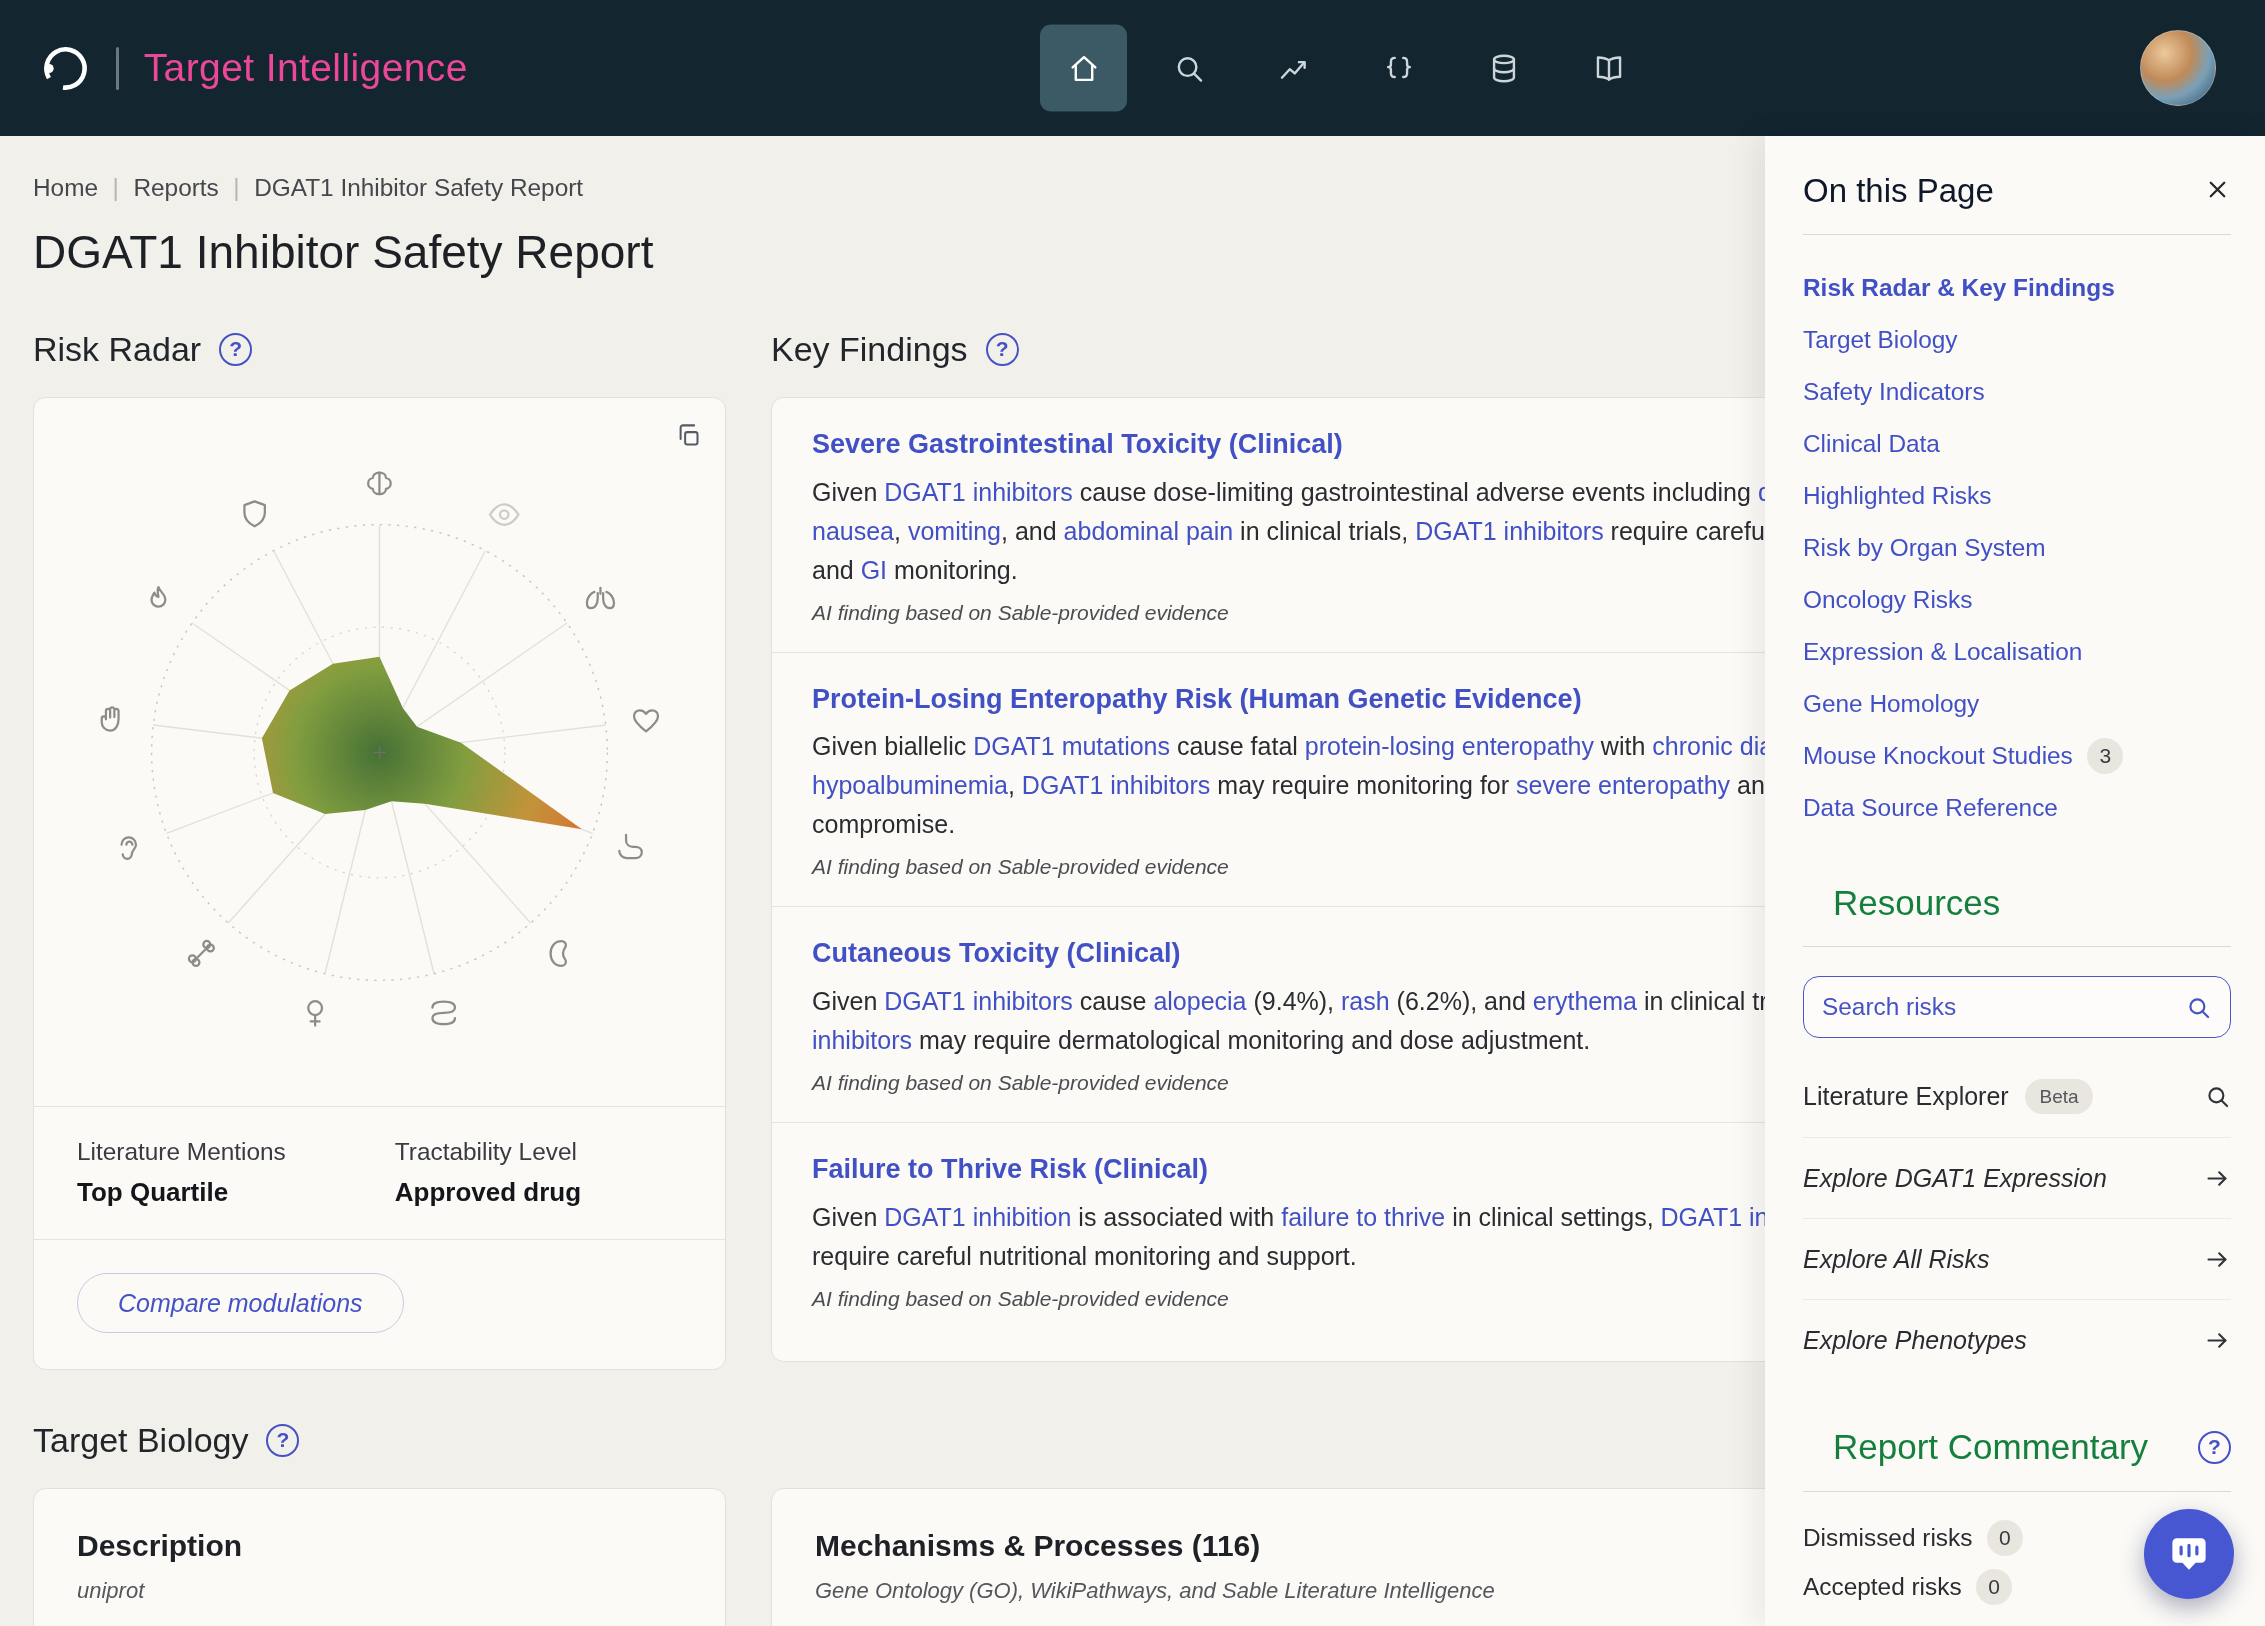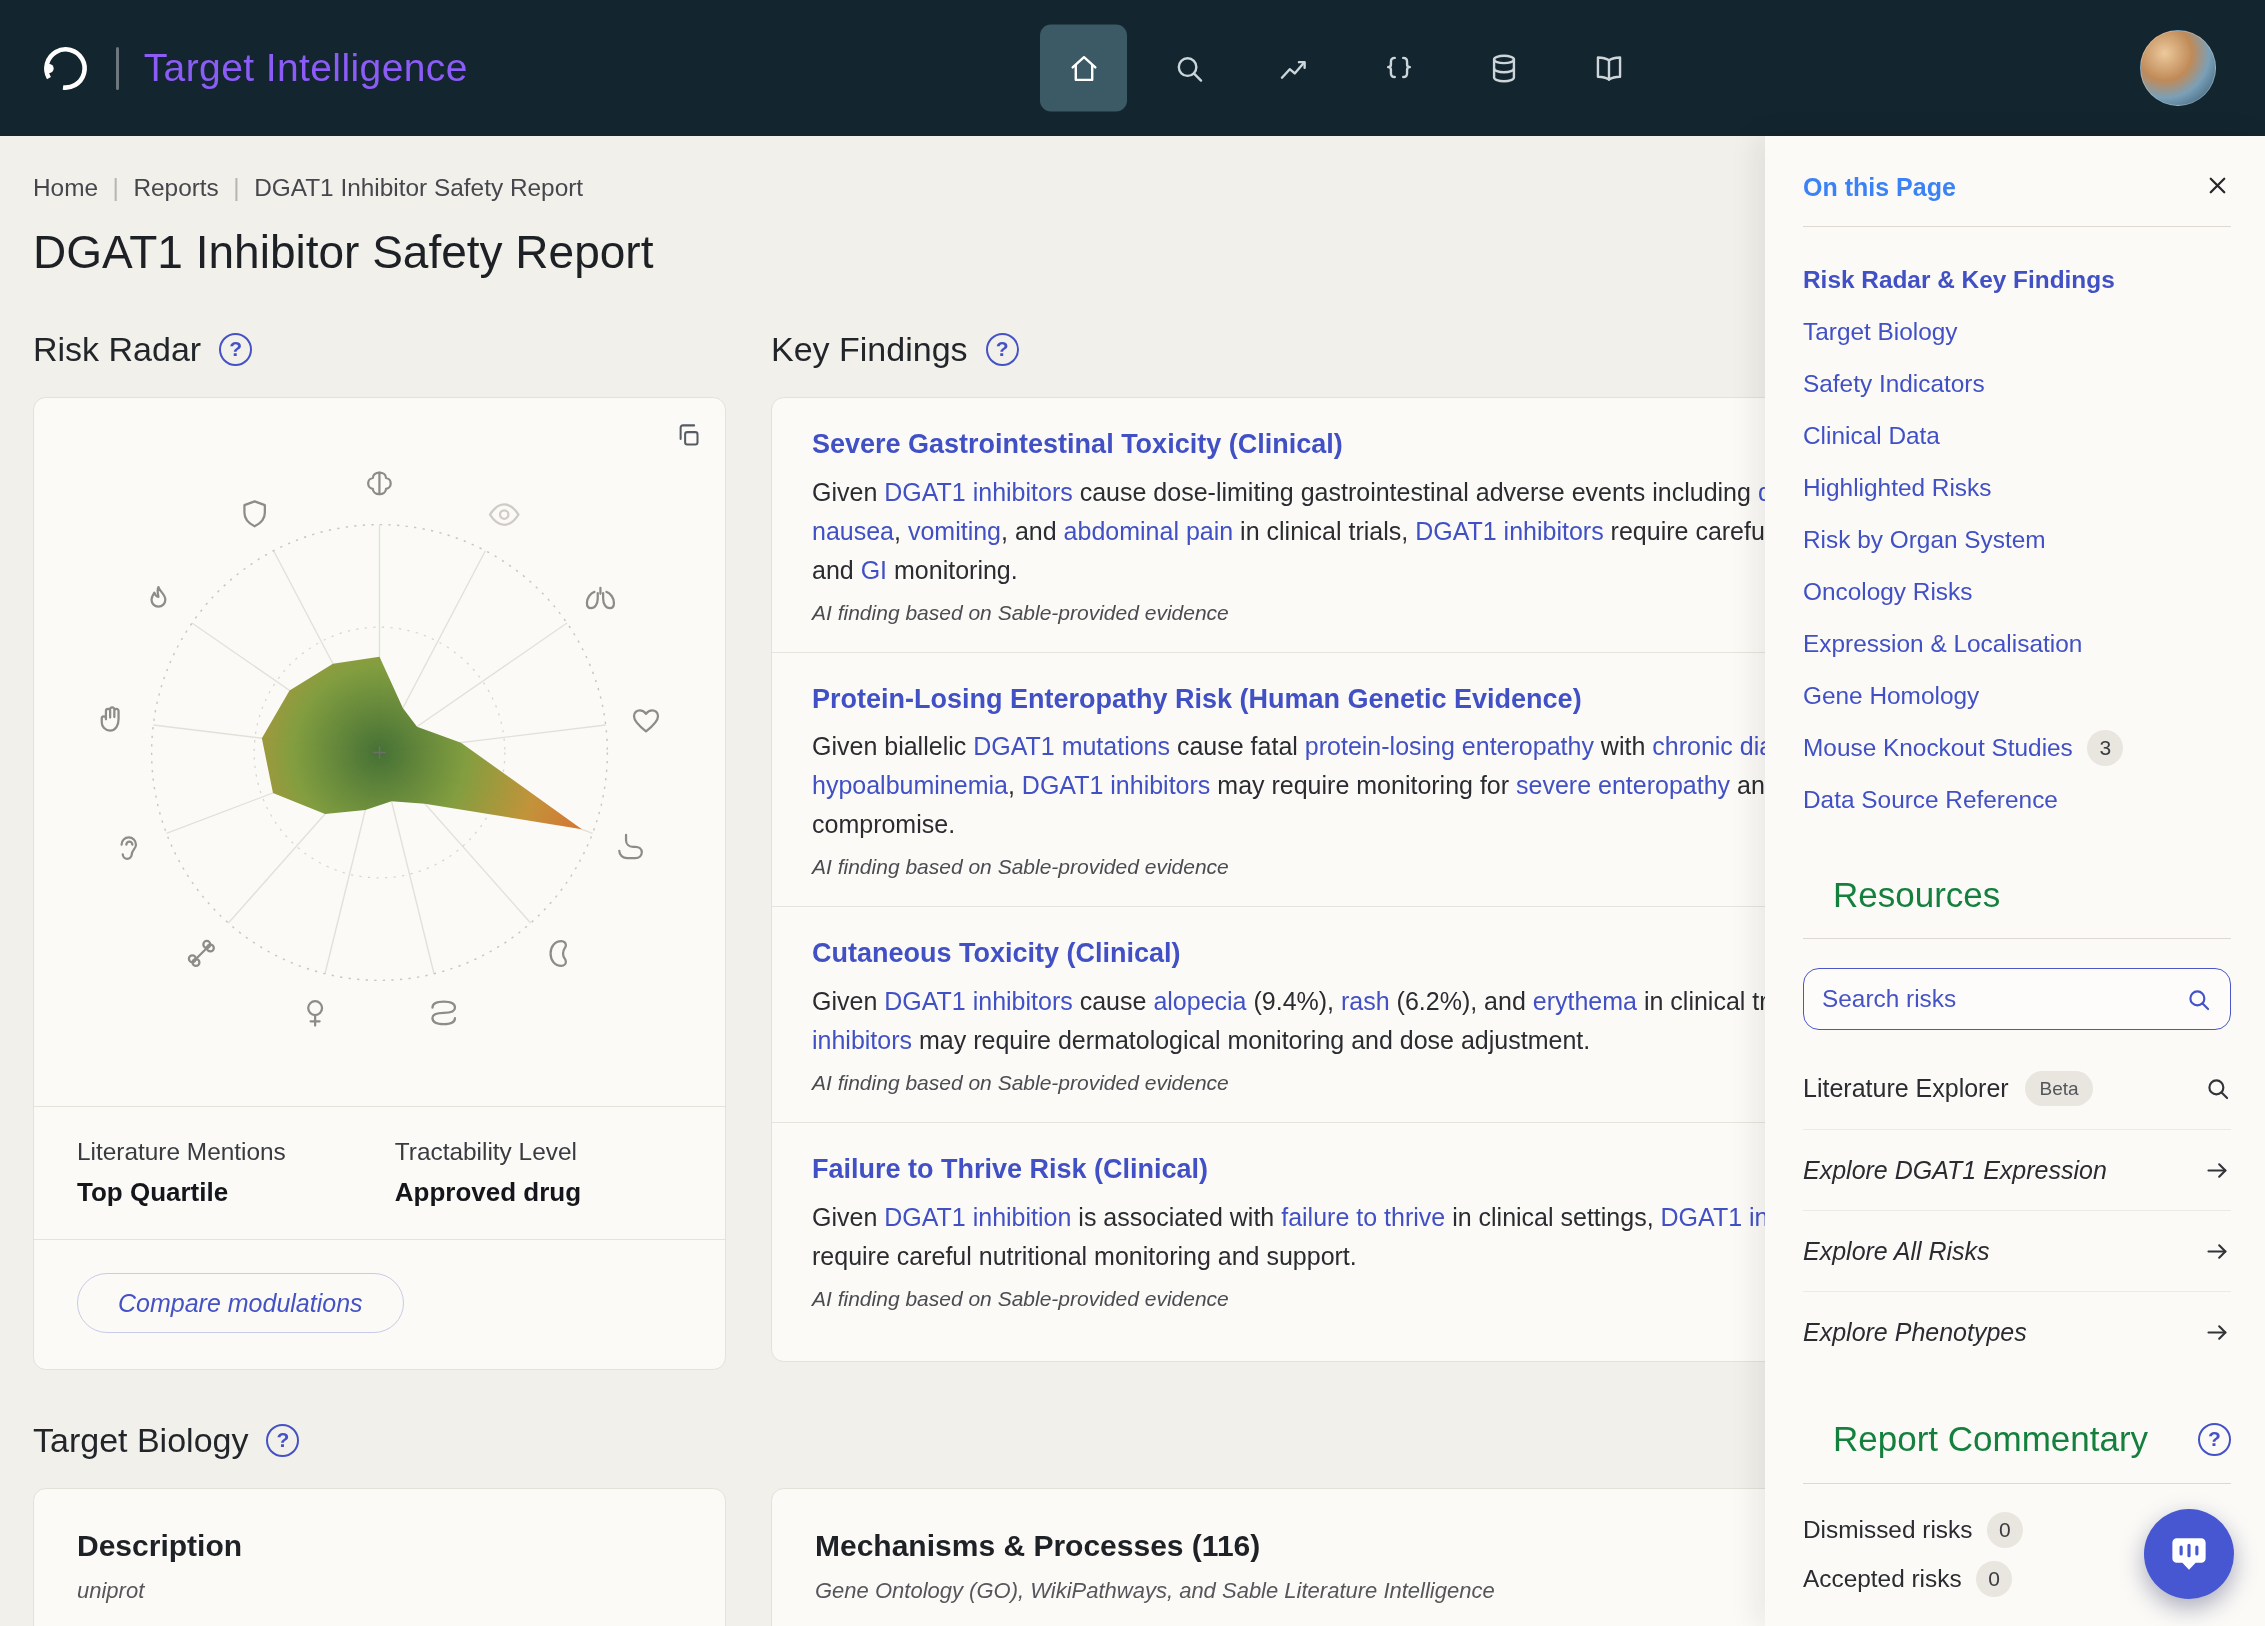--- a/index.html
+++ b/index.html
@@ -5,21 +5,21 @@
   * { box-sizing: border-box; margin: 0; padding: 0; }
   html,body { width:2265px; height:1626px; overflow:hidden; }
   body {
     font-family:"Liberation Sans", sans-serif;
     background:#f2f0eb; color:#2b2c31; position:relative;
   }
   
   .navbar{ height:136px; background:#13252f; display:flex; align-items:center; padding:0 40px; position:relative; }
   .brand{ display:flex; align-items:center; }
   .brand-divider{ width:2.7px; height:43px; background:rgba(255,255,255,.38); margin:0 25px; border-radius:1.8px;}
-  .brand-name{ color:#8b5cf6; font-size:39px; font-weight:500; letter-spacing:0.4px; }
+  .brand-name{ color:#ec4899; font-size:39px; font-weight:500; letter-spacing:0.4px; }
   .nav-icons{ position:absolute; left:1040px; top:50%; transform:translateY(-50%); display:flex; gap:18px; }
   .nav-icon-btn{ width:87px; height:87px; border-radius:11px; display:flex; align-items:center; justify-content:center; color:#ccd6da; cursor:pointer;}
   .nav-icon-btn.active{ background:#3c5a65; color:#ffffff; }
   .avatar{ position:absolute; right:49px; top:50%; transform:translateY(-50%); width:76px; height:76px; border-radius:50%;
     background:radial-gradient(circle at 32% 30%, #ecc99c 0%, #c08a58 38%, #7aa0b8 62%, #274a62 100%); border:1.8px solid rgba(255,255,255,.25);}
   
   .content{ padding-left:33px; }
   .breadcrumb{ display:flex; gap:14.5px; margin-top:36px; font-size:24.4px; line-height:31px; color:#46474d; }
   .bc-sep{ color:#b9b6b0; }
   .bc-item{ cursor:pointer; }
@@ -53,21 +53,21 @@
   .bio-cards{ display:flex; gap:45px; margin-top:27px; }
   .bio-card{ padding:40px 43px; height:380px; }
   .bio-left{ width:693px; flex:none; }
   .bio-right{ width:1230px; flex:none; }
   .bio-title{ font-size:30px; font-weight:600; color:#1e2126; }
   .bio-sub{ font-style:italic; font-size:22px; color:#55565c; margin-top:14.5px; }
   
   .side-panel{ position:absolute; top:136px; right:0; bottom:0; width:500px; background:#fbfaf7;
     box-shadow:-9px 0 27px rgba(30,30,30,.08); padding:36px 34px 0 38px; z-index:20; }
   .panel-header{ display:flex; align-items:center; justify-content:space-between; }
-  .panel-title{ font-size:25px; font-weight:700; color:#3b82f6; }
+  .panel-title{ font-size:33px; font-weight:400; color:#0f172a; }
   .close-btn{ cursor:pointer; }
   .panel-divider{ border-top:0.9px solid #ddd9d2; margin-top:23.5px; }
   .toc{ display:flex; flex-direction:column; margin-top:27px; }
   .toc-link{ font-size:24.4px; color:#4150c5; line-height:52px; text-decoration:none; display:flex; align-items:center; gap:14.5px; cursor:pointer; }
   .toc-link.active{ font-weight:700; }
   .pill-badge{ background:#e9e6e0; border-radius:904px; min-width:36px; height:36px; padding:0 7.2px; display:inline-flex;
     align-items:center; justify-content:center; font-size:21px; font-weight:400; color:#3a3b40; }
   .panel-subhead{ font-size:35px; font-weight:500; color:#15803d; margin-top:49px;margin-left:30px; }
   .search-box{ margin-top:29px; height:62px; border:1.8px solid #4a57c8; border-radius:16px; display:flex; align-items:center;
     padding:0 18px; background:#fdfcfa; }

